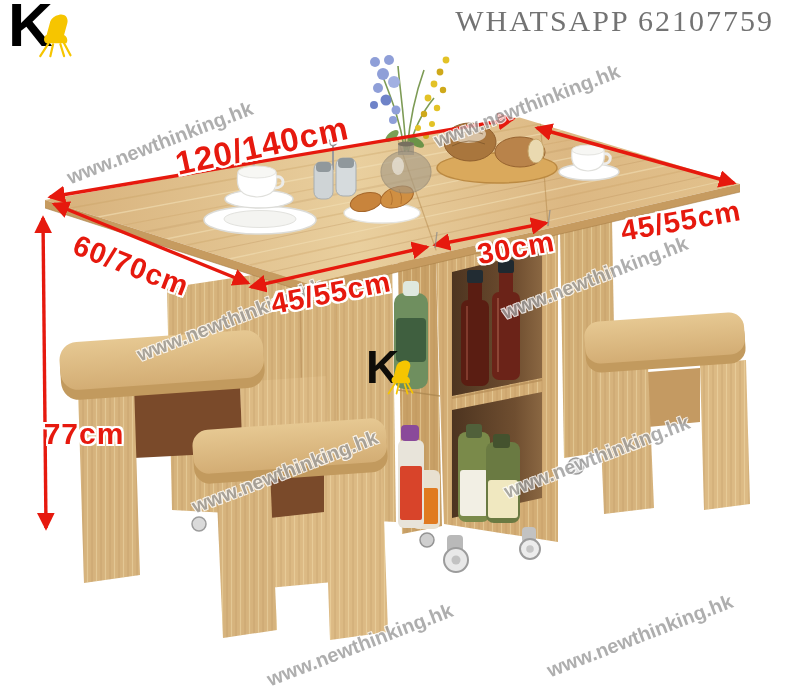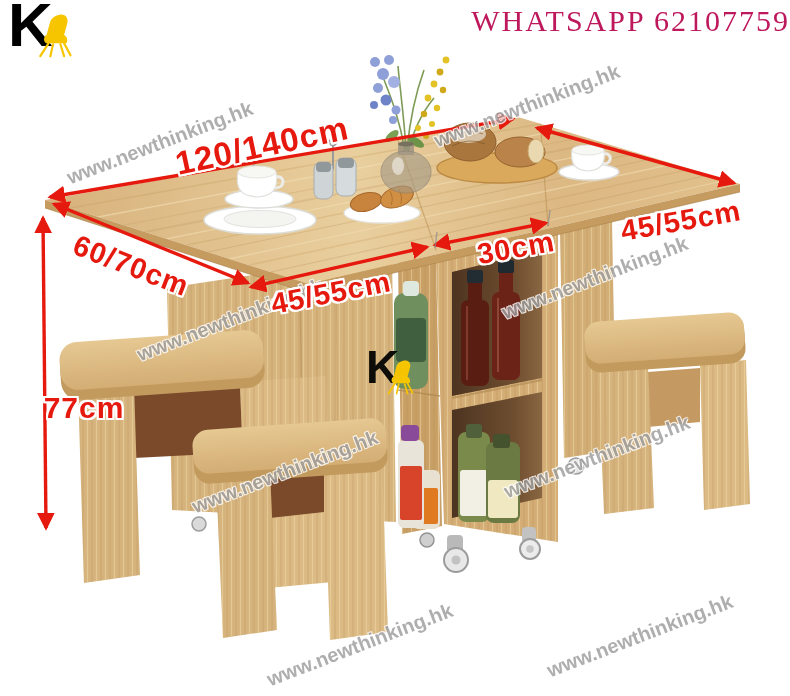--- a/index.html
+++ b/index.html
@@ -8,22 +8,22 @@
   #scene{position:absolute;left:0;top:0;}
   
   .dim{position:absolute;font-weight:700;color:#e6190e;white-space:nowrap;letter-spacing:1px;
        transform:translate(-50%,-50%) rotate(var(--r,0deg));
        text-shadow:2px 2px 0 #fff,-2px -2px 0 #fff,2px -2px 0 #fff,-2px 2px 0 #fff,
                    2px 0 0 #fff,-2px 0 0 #fff,0 2px 0 #fff,0 -2px 0 #fff;}
   
   .wm{position:absolute;font-weight:700;font-size:20px;color:#9d9d9d;opacity:.82;white-space:nowrap;
       transform:translate(-50%,-50%) rotate(-21deg);
       text-shadow:1px 1px 0 #fff,-1px -1px 0 #fff,1px -1px 0 #fff,-1px 1px 0 #fff;}
-  .title{position:absolute;top:4px;right:0;font-family:"Liberation Serif",serif;font-size:30px;
-         color:#be185d;letter-spacing:2px;white-space:nowrap;}
+  .title{position:absolute;top:4px;right:16px;font-family:"Liberation Serif",serif;font-size:30px;
+         color:#737373;letter-spacing:2px;white-space:nowrap;}
   .logo{position:absolute;left:8px;top:-6px;width:80px;height:70px;}
   .logo-k{display:block;font-weight:900;font-size:62px;line-height:1;color:#000;}
   .logo-chair{position:absolute;left:25px;top:20px;width:42px;height:44px;color:#f6c500;}
   .logo2{position:absolute;left:366px;top:344px;width:60px;height:58px;}
   .logo2 .logo-k{font-size:46px;color:rgba(0,0,0,.93);}
   .logo2 .logo-chair{left:17px;top:16px;width:33px;height:35px;}
 </style>
 </head>
 <body>
 
@@ -283,21 +283,21 @@
   <div class="wm" style="left:285px;top:472px">www.newthinking.hk</div>
   <div class="wm" style="left:597px;top:457px">www.newthinking.hk</div>
   <div class="wm" style="left:360px;top:645px">www.newthinking.hk</div>
   <div class="wm" style="left:640px;top:636px">www.newthinking.hk</div>
 
   <div class="dim" style="left:262px;top:146px;--r:-12deg;font-size:33px">120/140cm</div>
   <div class="dim" style="left:681px;top:221px;--r:-10deg;font-size:29px">45/55cm</div>
   <div class="dim" style="left:131px;top:266px;--r:21deg;font-size:29px">60/70cm</div>
   <div class="dim" style="left:331px;top:293px;--r:-11deg;font-size:29px">45/55cm</div>
   <div class="dim" style="left:516px;top:248px;--r:-10deg;font-size:29px">30cm</div>
-  <div class="dim" style="left:84px;top:408px;font-size:30px">77cm</div>
+  <div class="dim" style="left:84px;top:434px;font-size:30px">77cm</div>
 
   <div class="title">WHATSAPP 62107759</div>
 
   <div class="logo">
     <span class="logo-k">K</span>
     <svg class="logo-chair" viewBox="0 0 44 48">
         <use href="#chair"></use>
       </svg>
   </div>
 

